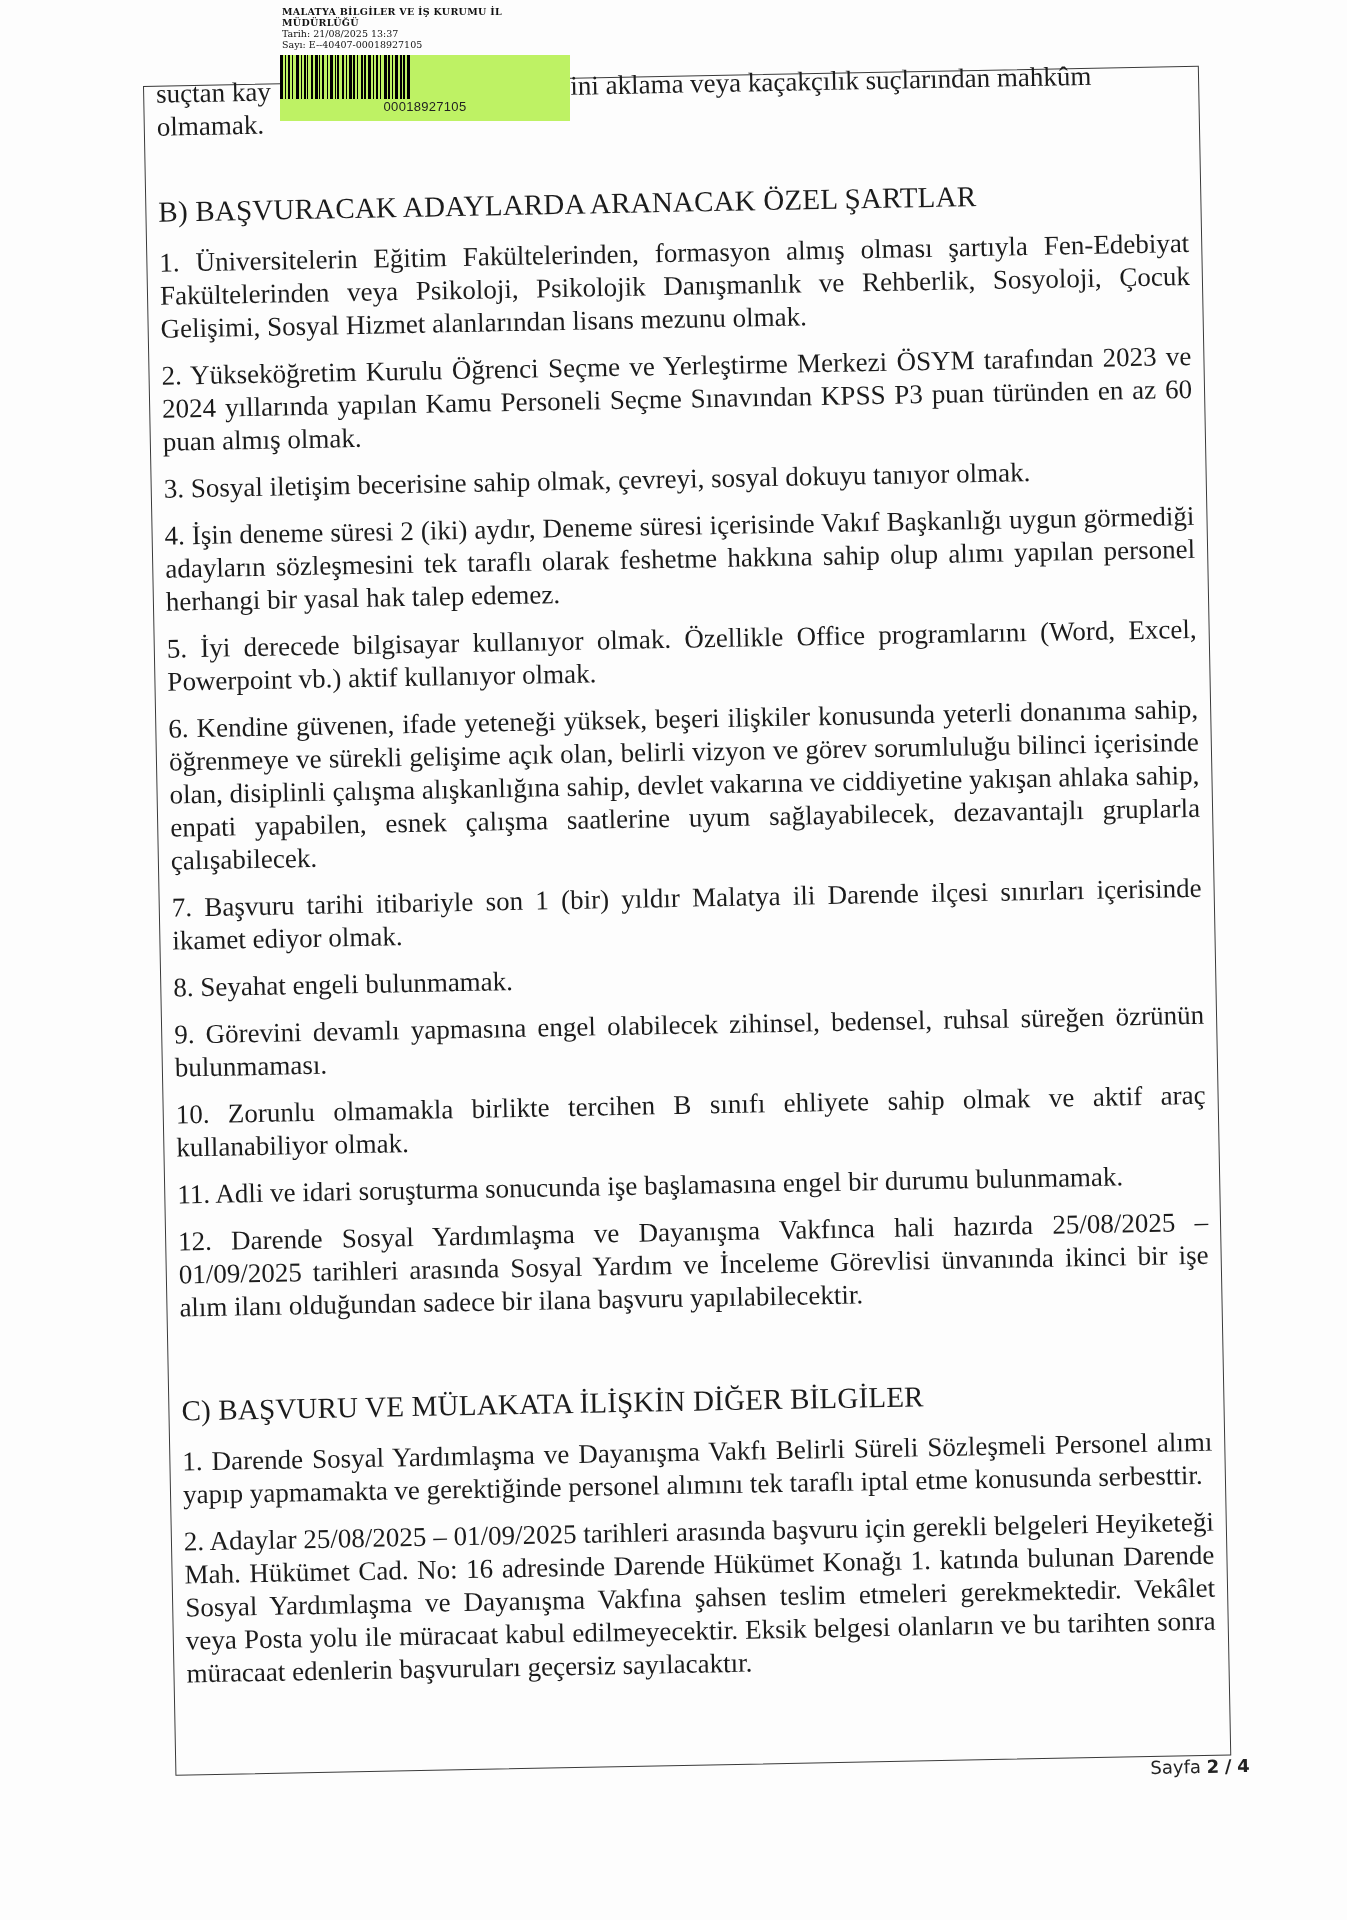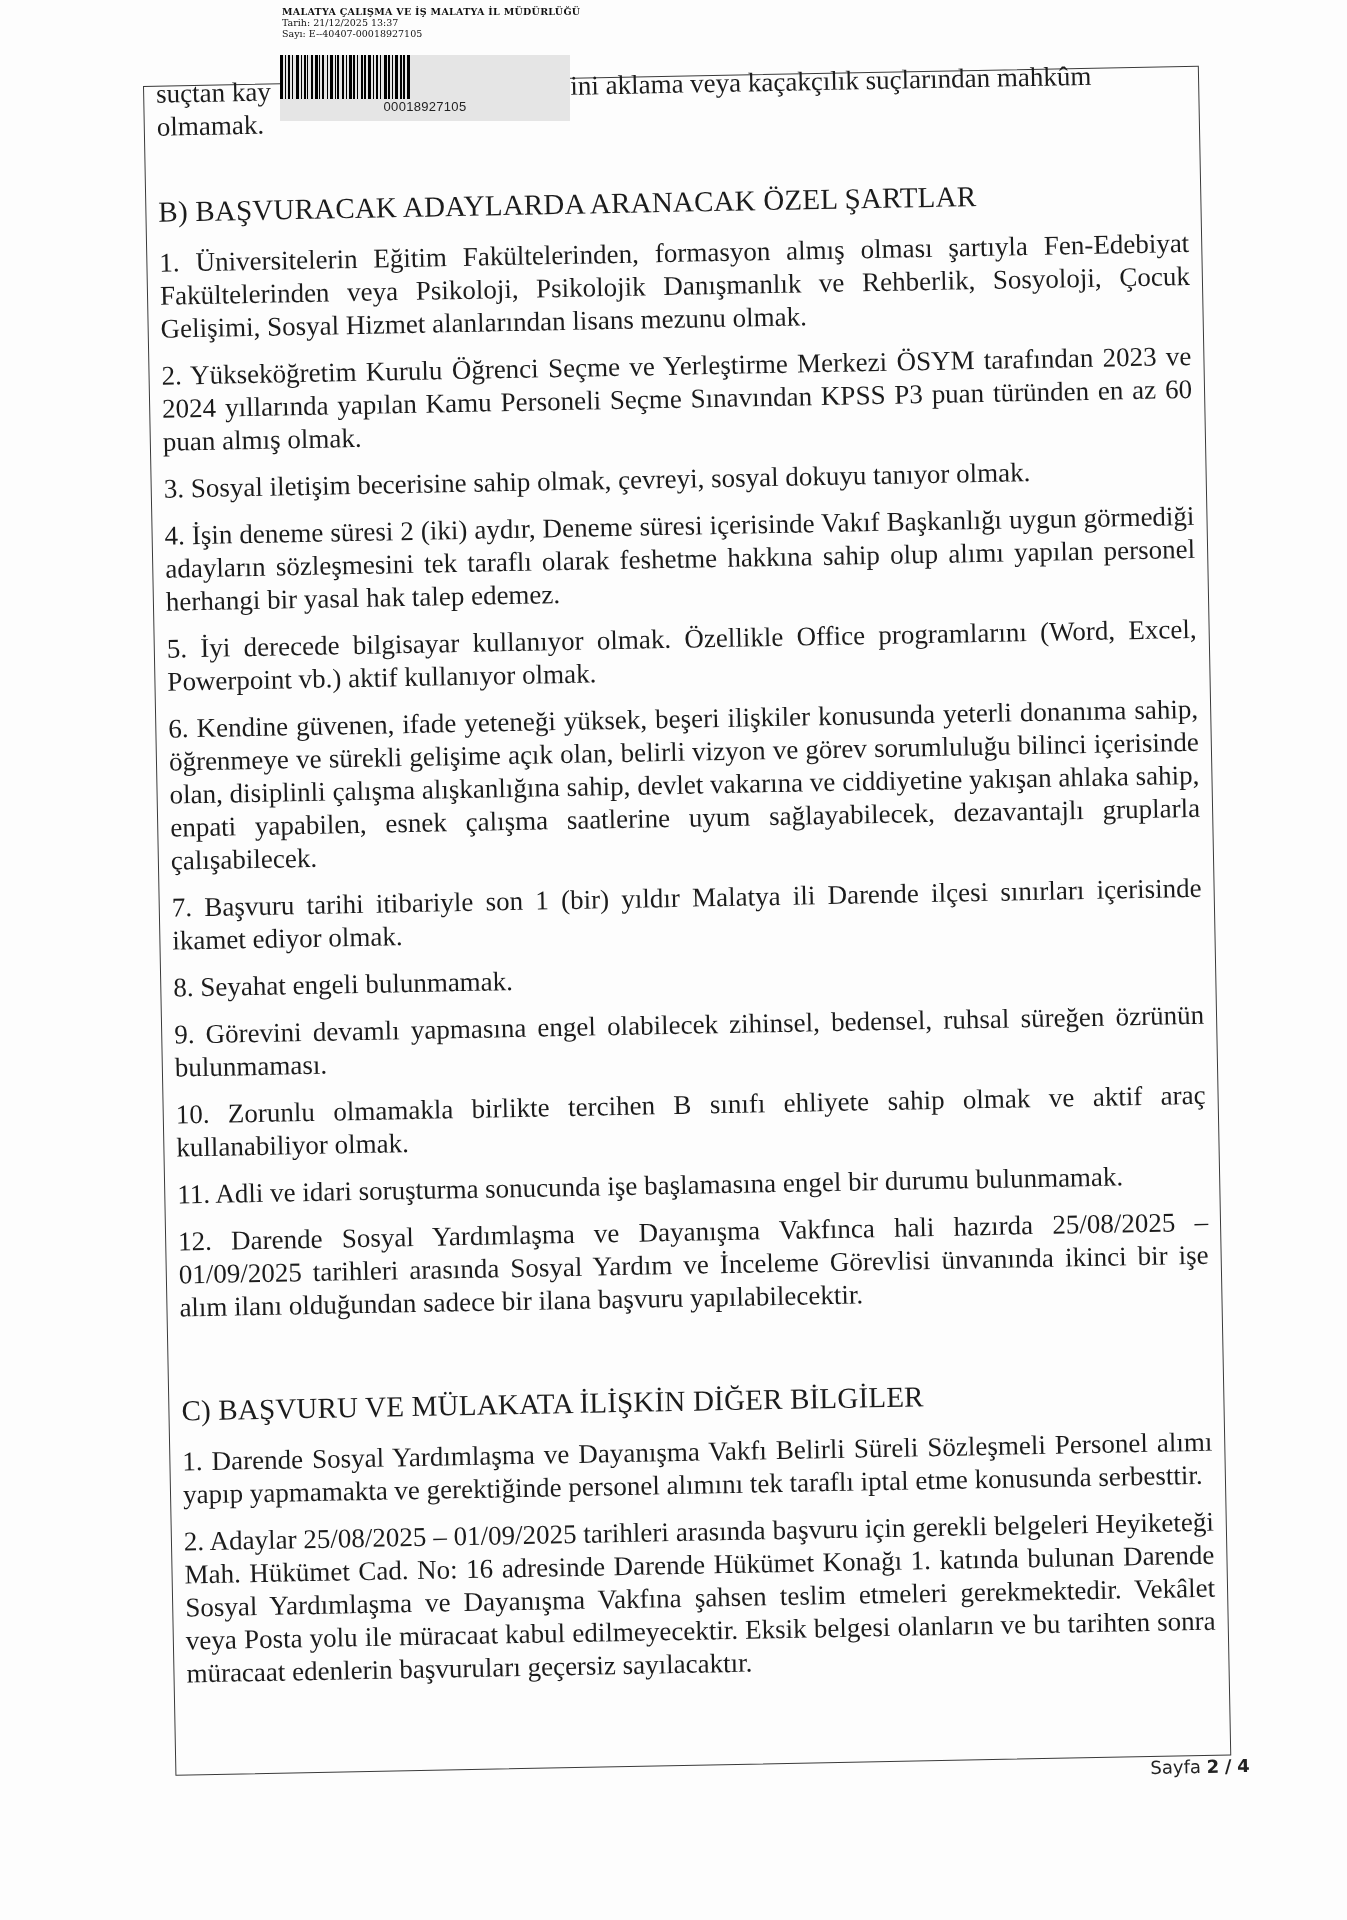--- a/index.html
+++ b/index.html
@@ -24,21 +24,21 @@
   .para.first { margin-top:0; }
   .heading { font-size:29px; margin:52px 0 18px 0; letter-spacing:0.2px; }
   .heading.c { margin-top:70px; }
   .stamp {
     position:absolute; left:282px; top:6px; width:300px;
     font-family:"DejaVu Serif", serif; font-size:9.5px; line-height:11px; color:#111;
     background:#fdfdfd;
   }
   .stamp .org { font-weight:bold; letter-spacing:0.3px; }
   .barcode-wrap {
-    position:absolute; left:280px; top:55px; width:290px; height:66px; background:#e5e5e5;
+    position:absolute; left:280px; top:55px; width:290px; height:66px; background:#bef264;
   }
   .barcode {
     position:absolute; left3px; top:0; height:44px; width:288px; display:flex; align-items:stretch;
   }
   .barcode span { display:block; background:#000; height:100%; }
   .barcode-num {
     position:absolute; top:44px; left:0; width:290px; text-align:center;
     font-family:"Liberation Sans", sans-serif; font-size:13px; color:#222; letter-spacing:0.3px;
   }
   .footer {
@@ -80,22 +80,22 @@
 
   <div class="footer">
     <span>Sayfa</span>
     <b>2</b>
     <b>/</b>
     <b>4</b>
   </div>
 </div>
 
 <div class="stamp">
-  <div class="org">MALATYA ÇALIŞMA VE İŞ MALATYA İL MÜDÜRLÜĞÜ</div>
-  <div>Tarih: 21/12/2025 13:37</div>
+  <div class="org">MALATYA BİLGİLER VE İŞ KURUMU İL MÜDÜRLÜĞÜ</div>
+  <div>Tarih: 21/08/2025 13:37</div>
   <div>Sayı: E--40407-00018927105</div>
 </div>
 
 <div class="barcode-wrap">
   <div class="barcode" id="barcode-bars">
       <span style="width: 3px;"></span>
       <span style="width: 2px; background: transparent;"></span>
       <span style="width: 1px;"></span>
       <span style="width: 2px; background: transparent;"></span>
       <span style="width: 2px;"></span>

